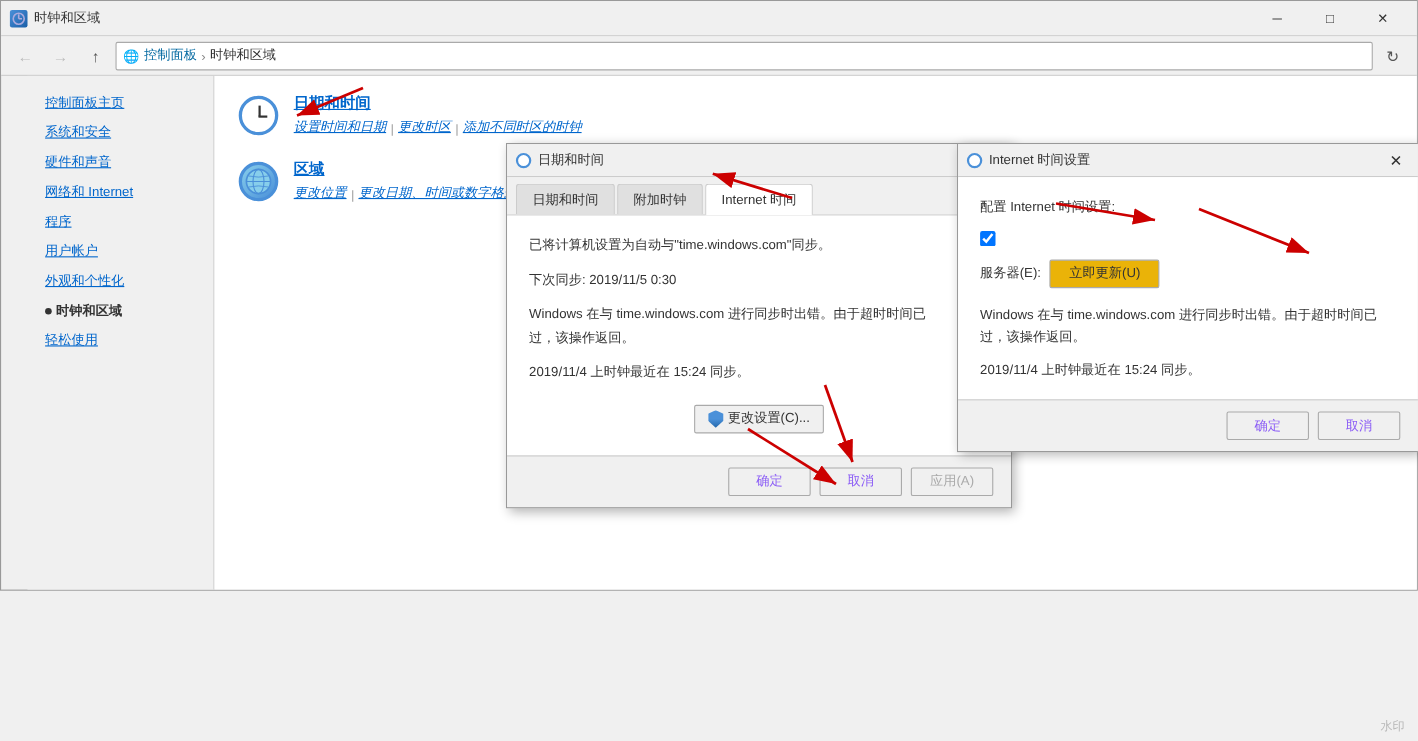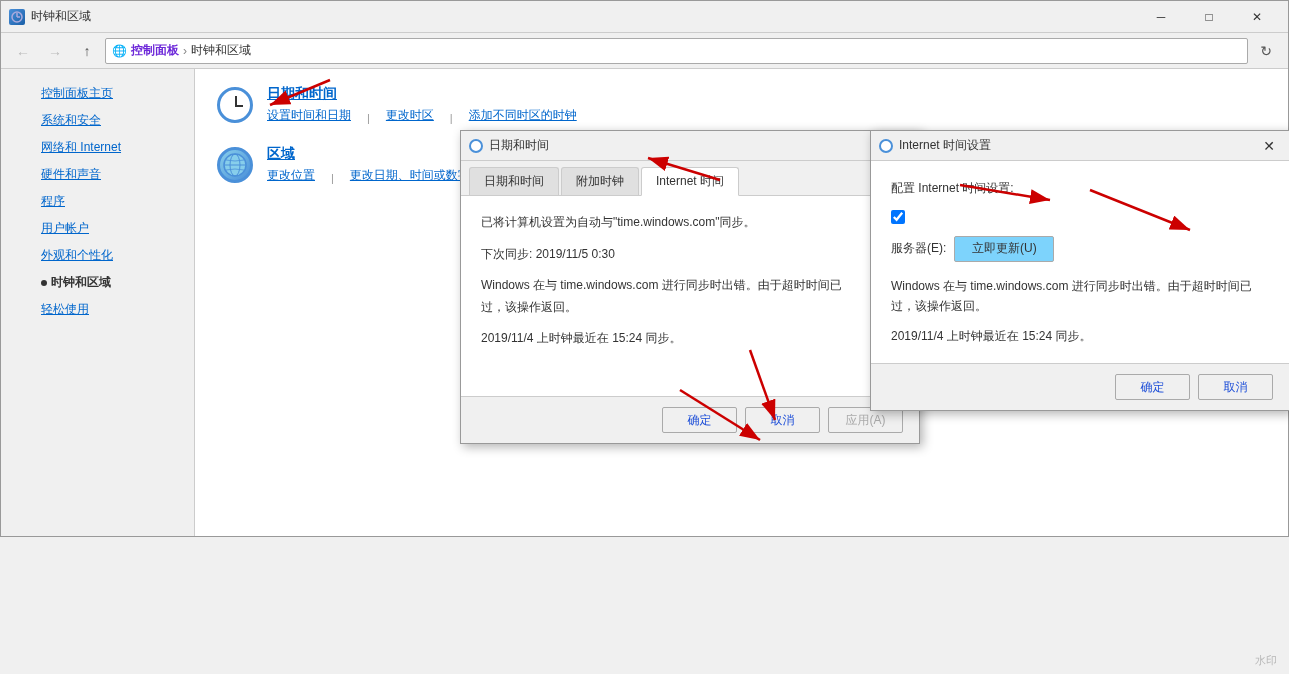--- a/index.html
+++ b/index.html
@@ -235,24 +235,25 @@
     .panel-item-title {
       color: #0066cc;
       font-size: 14px;
       font-weight: bold;
       text-decoration: underline;
       cursor: pointer;
     }
 
     .panel-item-links {
       display: flex;
-      gap: 16px;
+      gap: 4px;
       margin-top: 4px;
       flex-wrap: wrap;
       align-items: flex-end;
+      font-style: italic;
     }
 
     .panel-link {
       color: #0066cc;
       font-size: 12px;
       text-decoration: underline;
       cursor: pointer;
     }
 
     .link-sep {
@@ -362,30 +363,30 @@
       border-top: 1px solid #ccc;
     }
 
     .dialog-btn {
       min-width: 75px;
       height: 26px;
       border: 1px solid #aaa;
       background: #f0f0f0;
       cursor: pointer;
       font-size: 12px;
-      color: #1d4ed8;
+      color: #8b5cf6;
       padding: 0 12px;
       border-radius: 2px;
     }
 
     .dialog-btn-large {
       min-width: 100px;
       height: 26px;
       border: 1px solid #aaa;
-      background: #7dd3fc;
+      background: #eab308;
       cursor: pointer;
       font-size: 12px;
       color: #333;
       padding: 0 12px;
       border-radius: 2px;
     }
 
     
     .dialog-internet {
       position: absolute;
@@ -533,34 +534,34 @@
       <button class="title-btn close">✕</button>
     </div>
   </div>
 
   <div class="nav-bar">
     <button class="nav-btn disabled">←</button>
     <button class="nav-btn disabled">→</button>
     <button class="nav-btn">↑</button>
     <div class="nav-path">
       <span style="color:#4a90d9;margin-right:4px;">🌐</span>
-      <span style="color:#6d28d9;cursor:pointer;font-weight:bold;">控制面板</span>
+      <span style="color:#0369a1;cursor:pointer;">控制面板</span>
       <span class="nav-path-sep">›</span>
       <span>时钟和区域</span>
     </div>
     <button class="refresh-btn">↻</button>
   </div>
 
   <div class="content-area">
 
     <div class="sidebar">
       <a class="sidebar-item">控制面板主页</a>
       <a class="sidebar-item">系统和安全</a>
+      <a class="sidebar-item">硬件和声音</a>
       <a class="sidebar-item">网络和 Internet</a>
-      <a class="sidebar-item">硬件和声音</a>
       <a class="sidebar-item">程序</a>
       <a class="sidebar-item">用户帐户</a>
       <a class="sidebar-item">外观和个性化</a>
       <div class="sidebar-item with-bullet active">
         <span class="bullet"></span>
         <span>时钟和区域</span>
       </div>
       <a class="sidebar-item">轻松使用</a>
     </div>
 
@@ -623,20 +624,26 @@
     <div class="tab">附加时钟</div>
     <div class="tab active">Internet 时间</div>
   </div>
 
   <div class="dialog-content">
     <p>已将计算机设置为自动与"time.windows.com"同步。</p>
     <p>下次同步: 2019/11/5 0:30</p>
     <p style="max-width:380px;">Windows 在与 time.windows.com 进行同步时出错。由于超时时间已过，该操作返回。</p>
     <p>2019/11/4 上时钟最近在 15:24 同步。</p>
 
+    <div class="change-settings-wrap">
+      <button class="change-settings-btn">
+        <div class="shield-icon"></div>
+        <span>更改设置(C)...</span>
+      </button>
+    </div>
   </div>
 
   <div class="dialog-footer">
     <button class="dialog-btn">确定</button>
     <button class="dialog-btn">取消</button>
     <button class="dialog-btn" style="color:#aaa;">应用(A)</button>
   </div>
 </div>
 
 <div class="dialog-internet">

